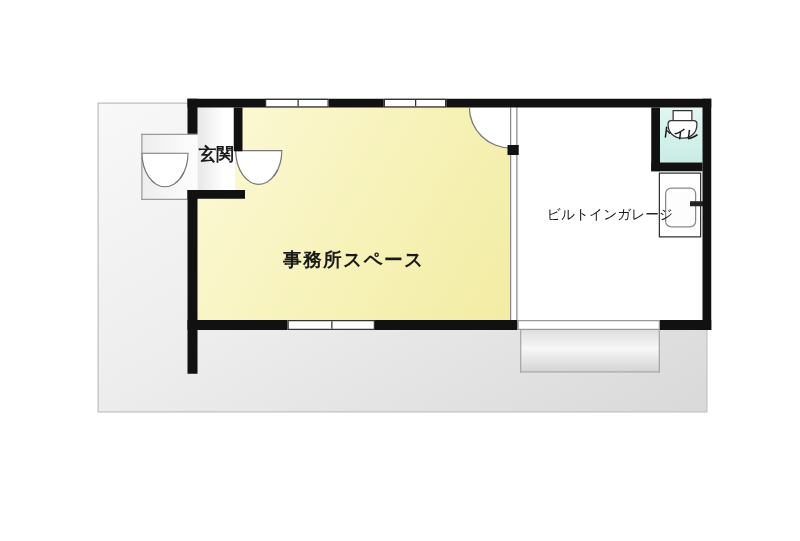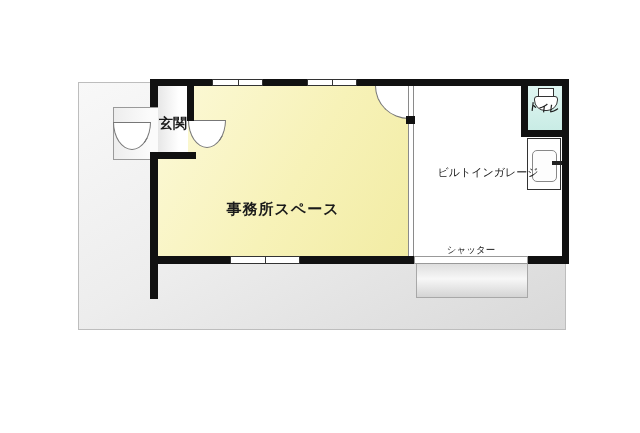--- a/index.html
+++ b/index.html
@@ -127,15 +127,14 @@
   <div class="window window-top-b"></div>
   <div class="window window-bottom"></div>
 
   <div class="shutter-opening"></div>
   <div class="shutter-apron"></div>
 
   <div class="lbl lbl-office">事務所スペース</div>
   <div class="lbl lbl-garage">ビルトインガレージ</div>
   <div class="lbl lbl-genkan">玄関</div>
   <div class="lbl lbl-toilet">トイレ</div>
-  <div class="lbl lbl-shutter">シャッター</div>
 
 </div>
 
 </body></html>

